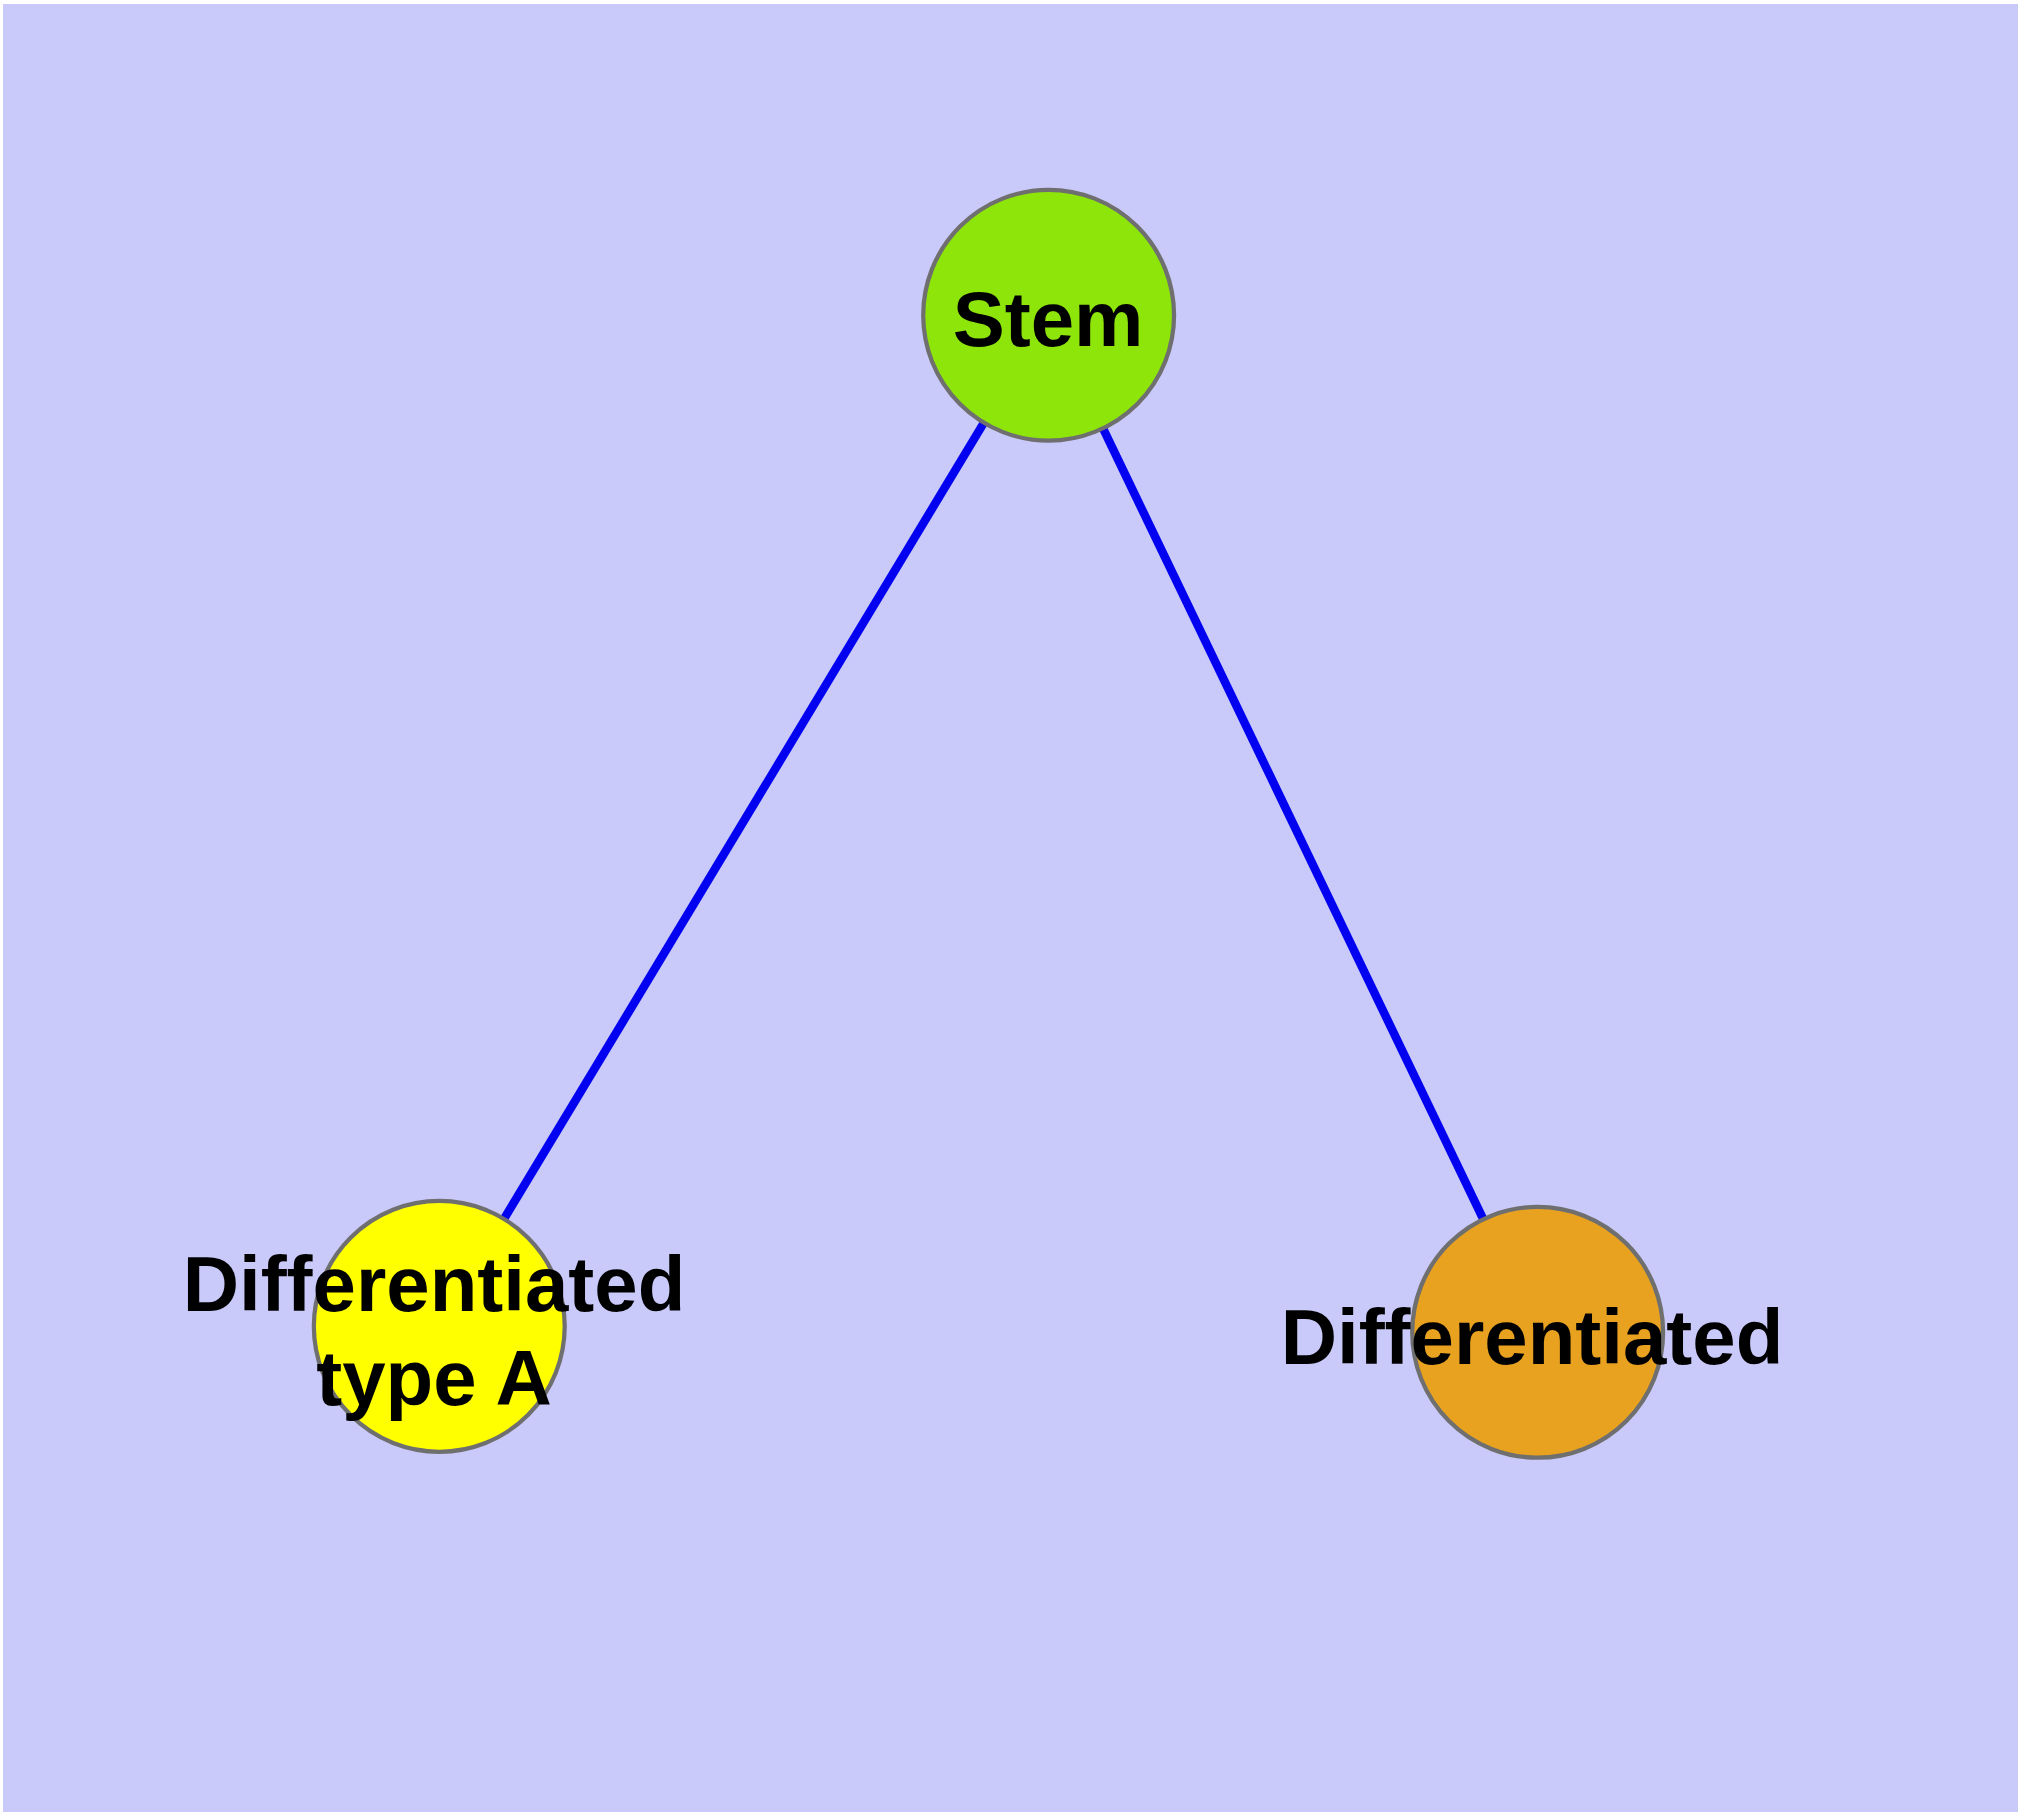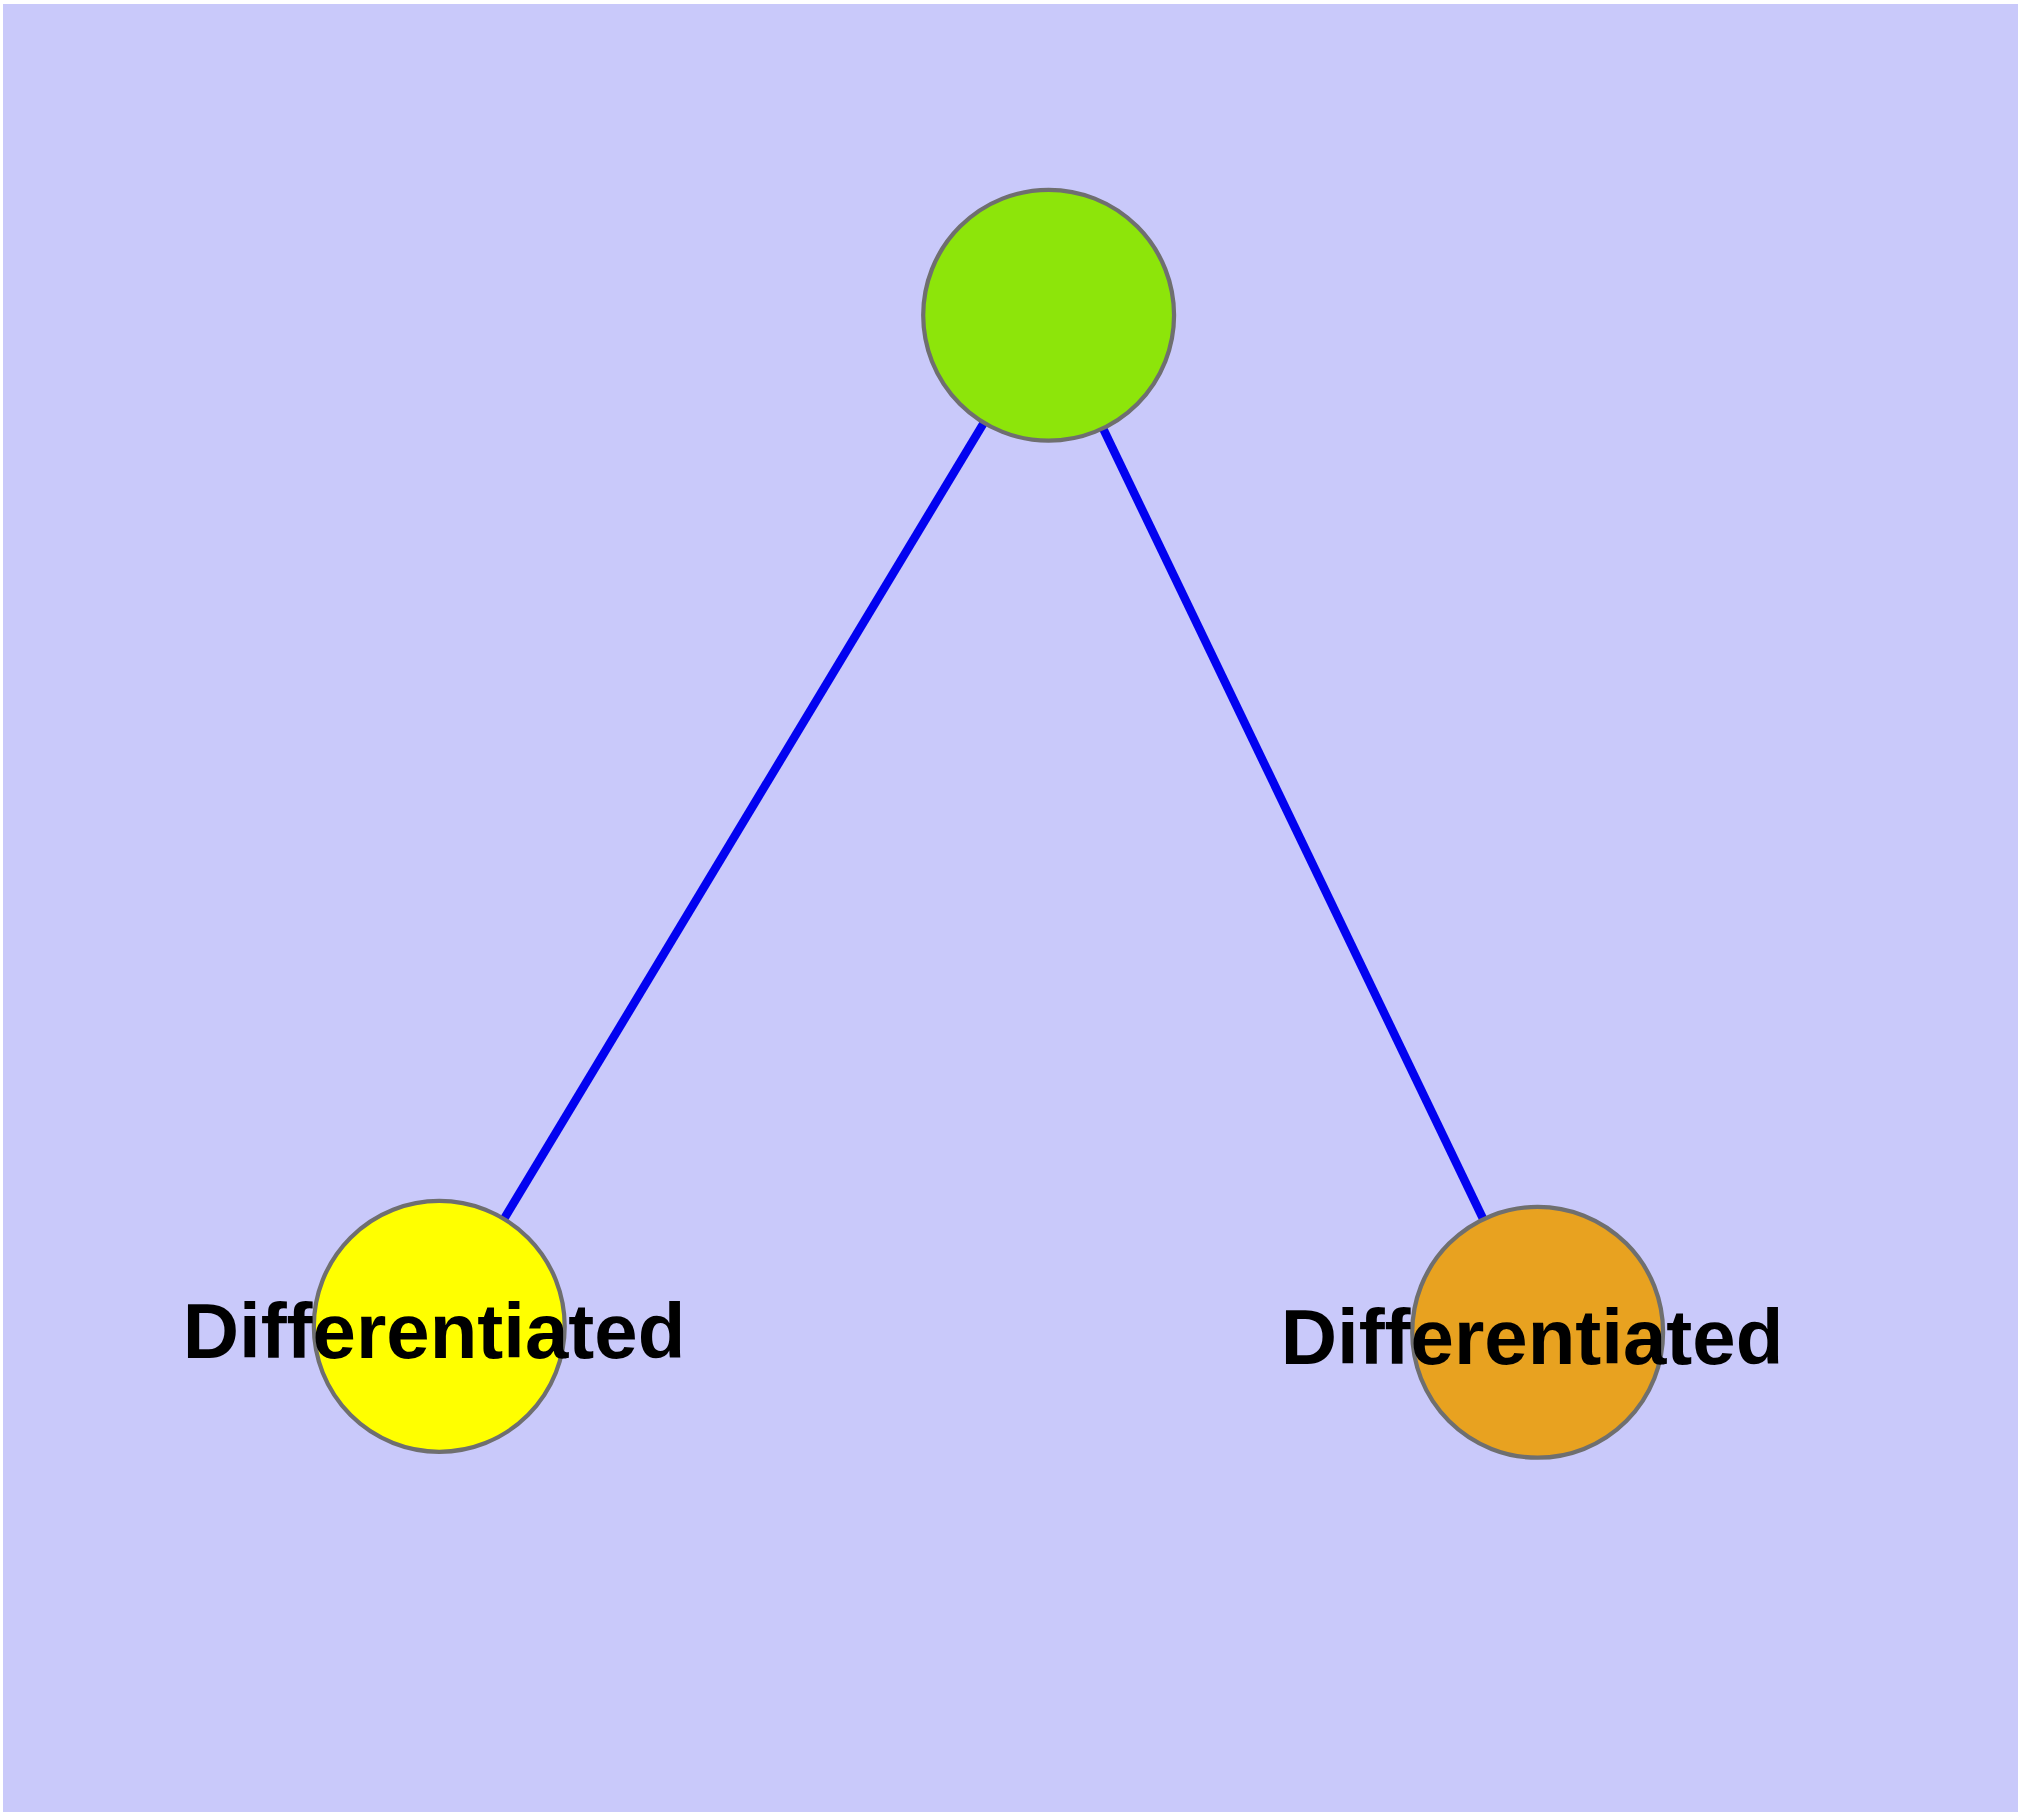--- a/index.html
+++ b/index.html
@@ -53,23 +53,27 @@
   <svg id="graph-svg" width="2021" height="1812" viewBox="0 0 2384 2138">
 
     <line x1="1237" y1="372" x2="518" y2="1565" stroke-width="10" stroke="#0202F0"></line>
     <line x1="1237" y1="372" x2="1814" y2="1572" stroke-width="10" stroke="#0202F0"></line>
 
     <circle cx="1237" cy="372" r="148" stroke="#6F6F6F" stroke-width="5" fill="#8DE50A"></circle>
     <circle cx="518" cy="1565" r="148" stroke="#6F6F6F" stroke-width="5" fill="#FFFF00"></circle>
     <circle cx="1814" cy="1572" r="148" stroke="#6F6F6F" stroke-width="5" fill="#E8A220"></circle>
   </svg>
 
+  <div class="node-label" style="left:1048px; top:319px;">
+    <span class="label-line">Stem</span>
+  </div>
 
   <div class="node-label" style="left:434px; top:1331px;">
     <span class="label-line">Differentiated</span>
+    <span class="label-line">type A</span>
   </div>
 
   <div class="node-label" style="left:1532px; top:1337px;">
     <span class="label-line">Differentiated</span>
   </div>
 
 </div>
 
 
 </body></html>

